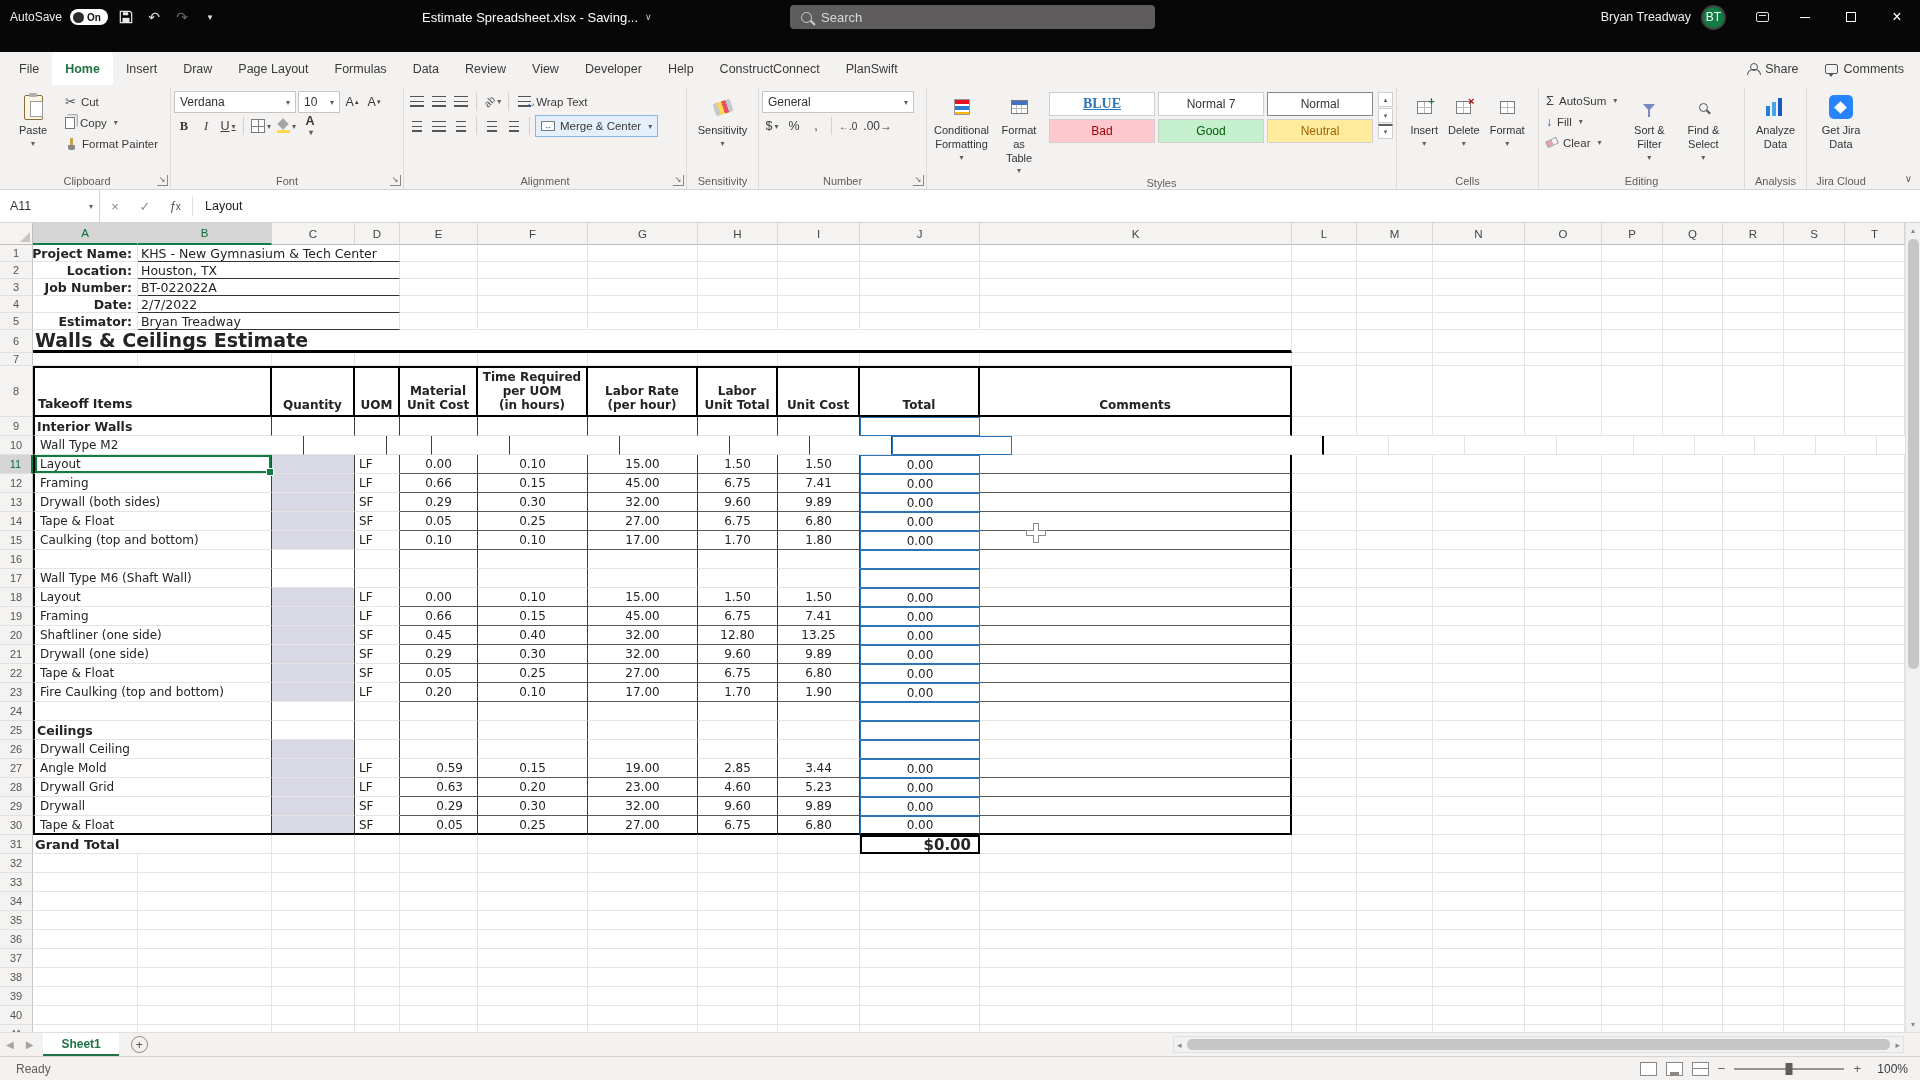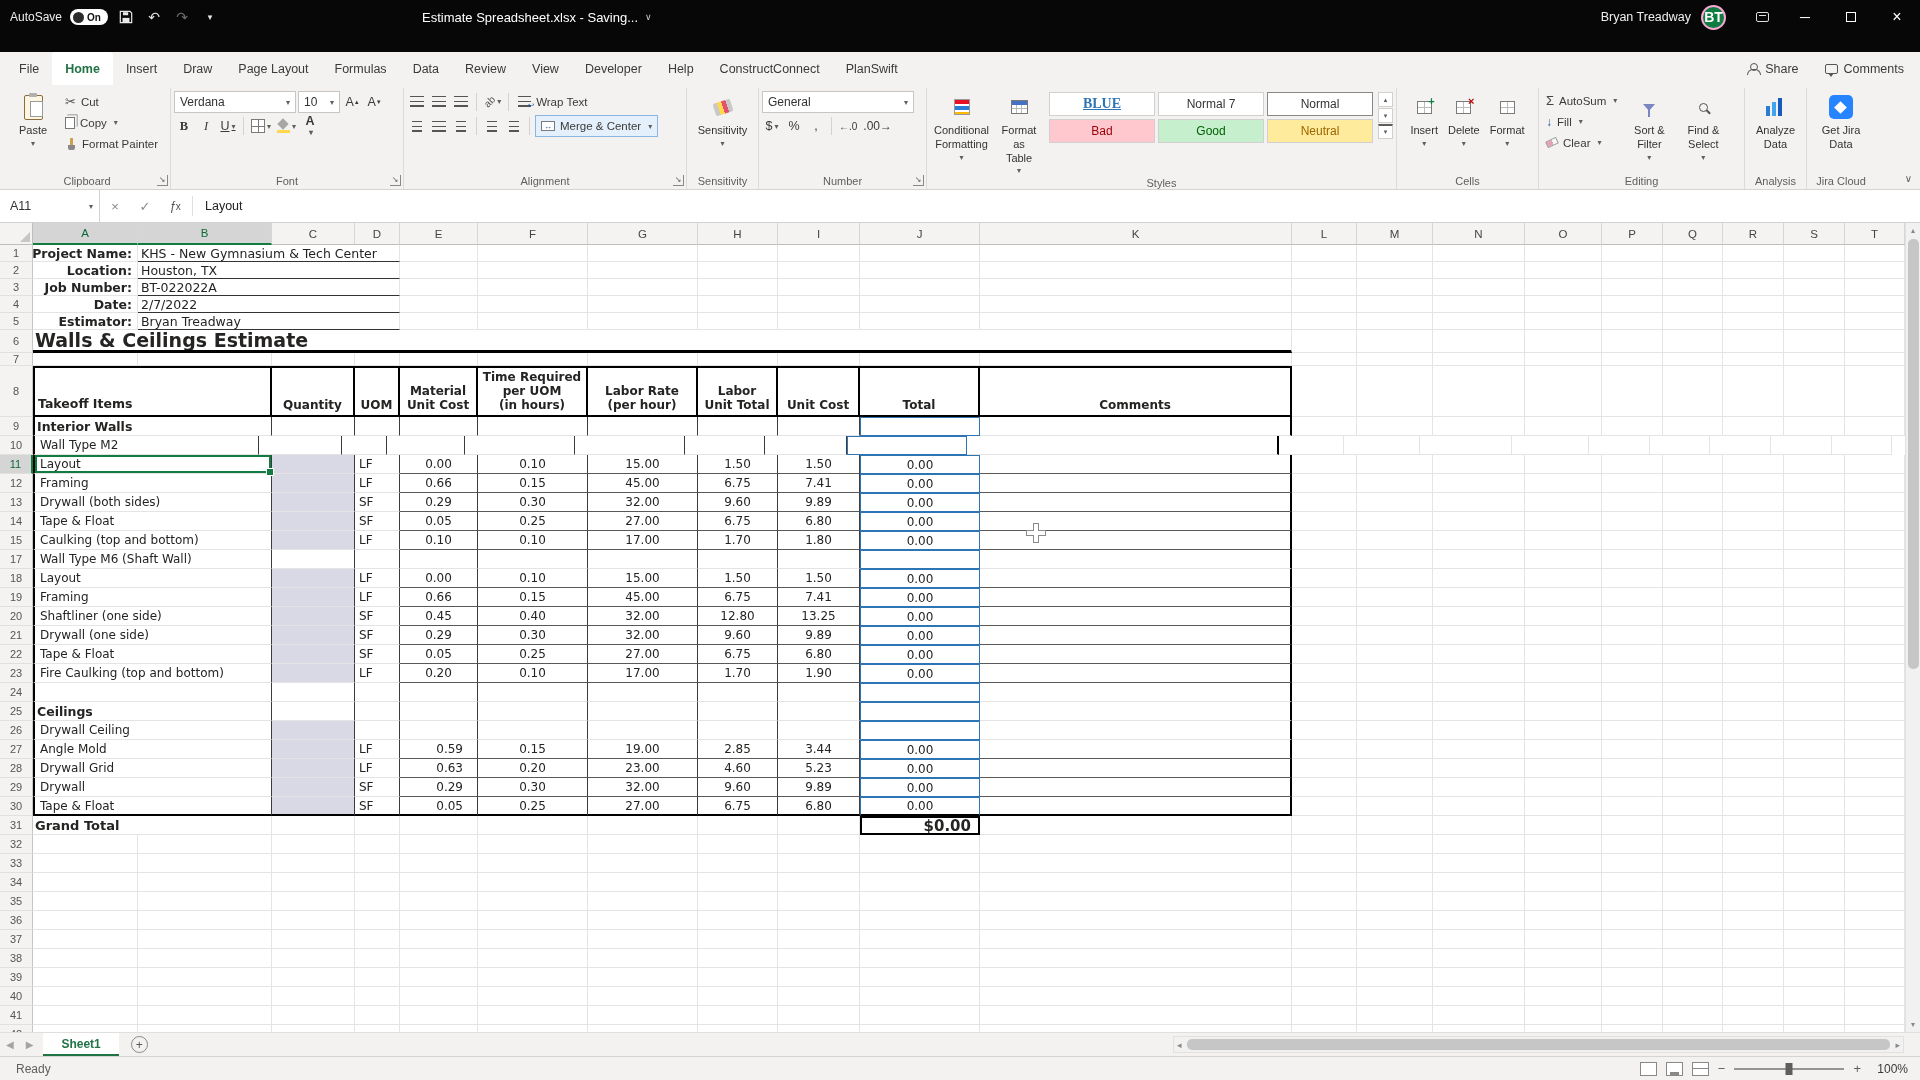--- a/index.html
+++ b/index.html
@@ -16,21 +16,21 @@
   .toggle .tlabel{font-size:10px;color:#111;margin-left:3px;font-weight:bold;}
   .qa-icon{width:20px;height:22px;display:flex;align-items:center;justify-content:center;font-size:14px;color:#e6e6e6;}
   .dim{opacity:.45;}
   .tb-title{position:absolute;left:422px;top:0;height:34px;display:flex;align-items:center;gap:7px;font-size:13px;color:#fff;white-space:nowrap;}
   .tt-chev{font-size:9px;color:#cfcfcf;}
   .tb-search{position:absolute;left:790px;top:5px;width:365px;height:24px;background:#5e5c5c;border-radius:4px;display:flex;align-items:center;gap:9px;padding-left:11px;color:#d8d8d8;font-size:13px;}
   .search-glyph{width:11px;height:11px;border:1.5px solid #cfcfcf;border-radius:50%;position:relative;flex:none;}
   .search-glyph:after{content:"";position:absolute;width:6px;height:1.5px;background:#cfcfcf;transform:rotate(45deg);right:-5px;bottom:-2px;}
   .tb-right{position:absolute;right:0;top:0;height:34px;display:flex;align-items:center;}
   .username{font-size:12.5px;color:#f0f0f0;margin-right:10px;}
-  .avatar{width:25px;height:25px;border-radius:50%;background:#107c41;color:#fff;font-size:14px;font-weight:bold;display:flex;align-items:center;justify-content:center;border:2px solid #f9a8d4;margin-right:16px;}
+  .avatar{width:25px;height:25px;border-radius:50%;background:#107c41;color:#fff;font-size:12px;font-weight:normal;display:flex;align-items:center;justify-content:center;border:2px solid #404040;margin-right:16px;}
   .ribopt{width:40px;height:34px;display:flex;align-items:center;justify-content:center;}
   .ribopt .box{width:13px;height:10px;border:1.2px solid #ddd;border-radius:2px;position:relative;}
   .ribopt .box:after{content:"";position:absolute;left:2px;right:2px;top:2px;height:1.2px;background:#ddd;}
   .winbtn{width:46px;height:34px;display:flex;align-items:center;justify-content:center;font-size:14px;color:#fff;}
   .winbtn .maxbox{width:10px;height:10px;border:1.2px solid #fff;}
 
   
   .tabbar{height:33px;background:#f3f2f1;display:flex;align-items:stretch;position:relative;flex:none;}
   .rtabs{display:flex;align-items:stretch;padding-left:6px;}
   .rtab{padding:0 13px;display:flex;align-items:center;font-size:12.5px;color:#3b3a39;white-space:nowrap;}
@@ -219,20 +219,24 @@
           </svg>
       </div>
       <div class="qa-icon">↶</div>
       <div class="qa-icon dim">↷</div>
       <div class="qa-icon" style="font-size:9px;">▾</div>
     </div>
     <div class="tb-title">
       <span>Estimate Spreadsheet.xlsx - Saving...</span>
       <span class="tt-chev">∨</span>
     </div>
+    <div class="tb-search">
+      <span class="search-glyph"></span>
+      <span>Search</span>
+    </div>
     <div class="tb-right">
       <span class="username">Bryan Treadway</span>
       <div class="avatar">BT</div>
       <div class="ribopt">
           <span class="box"></span>
         </div>
       <div class="winbtn">─</div>
       <div class="winbtn">
           <span class="maxbox"></span>
         </div>
@@ -758,21 +762,21 @@
           <div class="c " style="width: 92px;"></div>
           <div class="c " style="width: 77px;"></div>
           <div class="c " style="width: 61px;"></div>
           <div class="c " style="width: 60px;"></div>
           <div class="c " style="width: 61px;"></div>
           <div class="c " style="width: 61px;"></div>
           <div class="c " style="width: 60px;"></div>
         </div>
         <div class="grow" style="height: 19px;">
           <div class="rn">10</div>
-          <div class="c tc tleft titm" style="width: 226px;">Wall Type M2</div>
+          <div class="c tc tleft titm" style="width: 271px;">Wall Type M2</div>
           <div class="c tc tq" style="width: 83px;"></div>
           <div class="c tc tuom" style="width: 45px;"></div>
           <div class="c tc tnum" style="width: 78px;"></div>
           <div class="c tc tnum" style="width: 110px;"></div>
           <div class="c tc tnum" style="width: 110px;"></div>
           <div class="c tc tnum" style="width: 80px;"></div>
           <div class="c tc tnum" style="width: 82px;"></div>
           <div class="c ttotal" style="width: 120px;"></div>
           <div class="c tc kright" style="width: 312px;"></div>
           <div class="c " style="width: 65px;"></div>
@@ -889,20 +893,42 @@
           <div class="c " style="width: 76px;"></div>
           <div class="c " style="width: 92px;"></div>
           <div class="c " style="width: 77px;"></div>
           <div class="c " style="width: 61px;"></div>
           <div class="c " style="width: 60px;"></div>
           <div class="c " style="width: 61px;"></div>
           <div class="c " style="width: 61px;"></div>
           <div class="c " style="width: 60px;"></div>
         </div>
         <div class="grow" style="height: 19px;">
+          <div class="rn">16</div>
+          <div class="c tc tleft titm" style="width: 239px;"></div>
+          <div class="c tc tq" style="width: 83px;"></div>
+          <div class="c tc tuom" style="width: 45px;"></div>
+          <div class="c tc tnum" style="width: 78px;"></div>
+          <div class="c tc tnum" style="width: 110px;"></div>
+          <div class="c tc tnum" style="width: 110px;"></div>
+          <div class="c tc tnum" style="width: 80px;"></div>
+          <div class="c tc tnum" style="width: 82px;"></div>
+          <div class="c ttotal" style="width: 120px;"></div>
+          <div class="c tc kright" style="width: 312px;"></div>
+          <div class="c " style="width: 65px;"></div>
+          <div class="c " style="width: 76px;"></div>
+          <div class="c " style="width: 92px;"></div>
+          <div class="c " style="width: 77px;"></div>
+          <div class="c " style="width: 61px;"></div>
+          <div class="c " style="width: 60px;"></div>
+          <div class="c " style="width: 61px;"></div>
+          <div class="c " style="width: 61px;"></div>
+          <div class="c " style="width: 60px;"></div>
+        </div>
+        <div class="grow" style="height: 19px;">
           <div class="rn">17</div>
           <div class="c tc tleft titm" style="width: 239px;">Wall Type M6 (Shaft Wall)</div>
           <div class="c tc tq" style="width: 83px;"></div>
           <div class="c tc tuom" style="width: 45px;"></div>
           <div class="c tc tnum" style="width: 78px;"></div>
           <div class="c tc tnum" style="width: 110px;"></div>
           <div class="c tc tnum" style="width: 110px;"></div>
           <div class="c tc tnum" style="width: 80px;"></div>
           <div class="c tc tnum" style="width: 82px;"></div>
           <div class="c ttotal" style="width: 120px;"></div>

